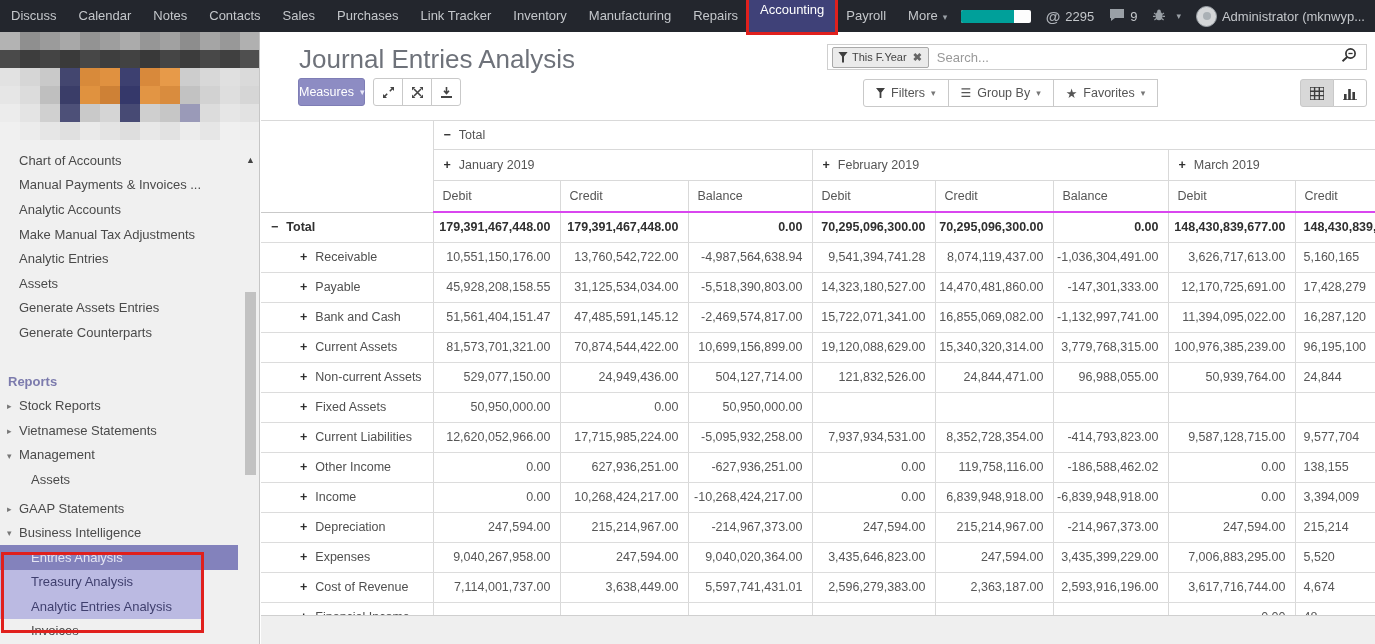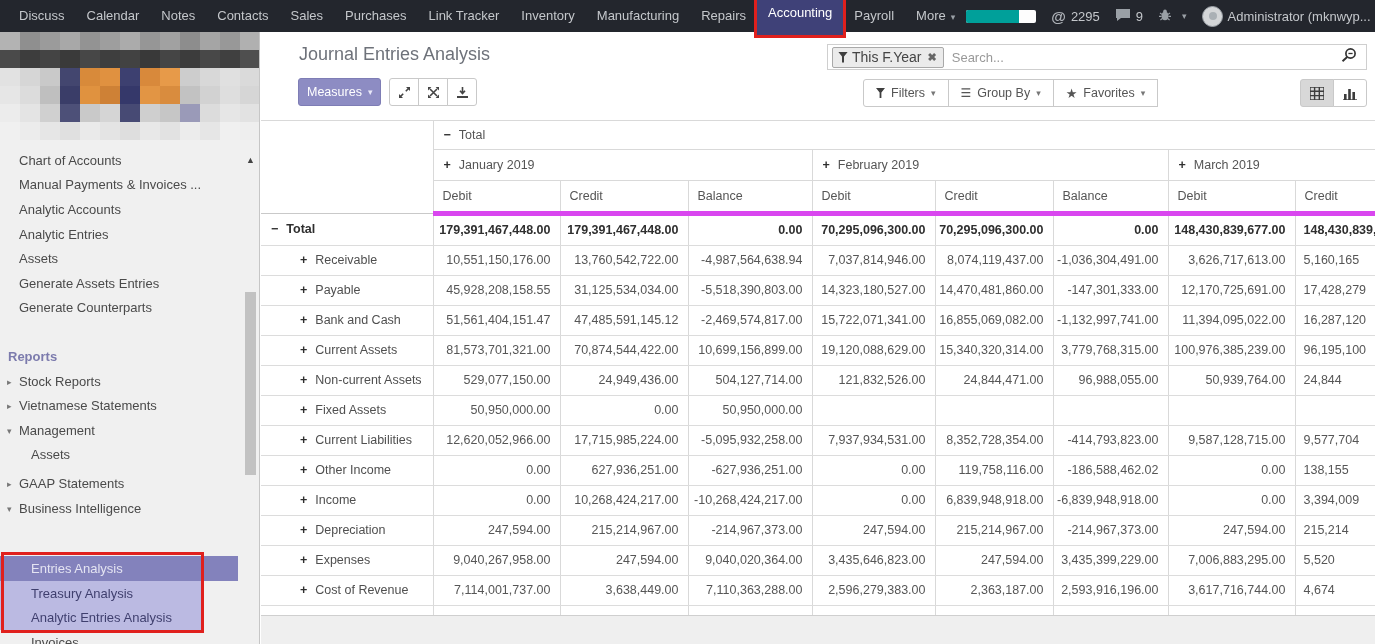--- a/index.html
+++ b/index.html
@@ -2,21 +2,21 @@
 <html><head>
 <meta charset="utf-8">
 <style>
   * { margin:0; padding:0; box-sizing:border-box; }
   html,body { width:1375px; height:644px; overflow:hidden; }
   body { font-family:"Liberation Sans", sans-serif; background:#fff; }
   .stage { position:relative; width:1375px; height:644px; overflow:hidden; background:#fff; }
 
   
   .topbar { position:absolute; left:0; top:0; width:1375px; height:32px; background:#23262d; z-index:30; display:flex; justify-content:space-between; }
-  .top-menu { display:flex; align-items:center; padding-left:8px; }
+  .top-menu { display:flex; align-items:flex-end; }
   .menu-item { height:32px; line-height:32px; padding:0 11px; font-size:13px; color:#c4c7cb; white-space:nowrap; cursor:pointer; }
   .menu-item--active { height:38px; background:#3f4178; color:#fff; box-shadow:0 0 0 3px #e0201d; }
   .tcaret { font-size:9px; color:#9aa0a6; margin-left:5px; }
   .top-right { display:flex; align-items:center; gap:15px; padding-right:10px; }
   .progress { width:70px; height:13px; background:#fdfdfd; border-radius:2px; overflow:hidden; }
   .progress-fill { height:100%; background:#00a09a; }
   .tb-item { display:flex; align-items:center; gap:5px; color:#c4c7cb; font-size:13px; white-space:nowrap; cursor:pointer; }
   .at-sign { font-size:15px; color:#aeb2b8; font-weight:bold; }
   .avatar { width:21px; height:21px; border-radius:50%; background:#d4d6d8; border:1px solid #9aa0a6; display:inline-block; position:relative; }
   .avatar::after { content:""; position:absolute; left:6px; top:5px; width:8px; height:8px; border-radius:50%; background:#aab0b5; }
@@ -26,42 +26,42 @@
   .sidebar { position:absolute; left:0; top:32px; width:260px; height:612px; background:#f0f0f0; border-right:1px solid #c6c6c6; z-index:10; overflow:hidden; }
   .logo { display:grid; grid-template-columns:repeat(13,20px); grid-auto-rows:18px; width:260px; }
   .side-nav { padding-top:8px; }
   .s-item { position:relative; padding:5.8px 4px 5.8px 19px; font-size:13px; line-height:13px; color:#4a4a4a; white-space:nowrap; cursor:pointer; }
   .s-item .arrow { position:absolute; left:7px; top:7px; font-size:9px; color:#777; }
   .s-arrowed { padding-left:19px; }
   .s-indent { padding-left:31px; }
   .s-heading { padding:5.8px 4px 5.8px 8px; font-size:13px; line-height:13px; font-weight:bold; color:#7c7bad; cursor:default; }
   .s-gap8 { margin-top:24px; }
   .s-gap4 { margin-top:4px; }
-  .sel-p { background:#8382bc; color:#e4e4f2; width:238px;margin-top:36px; }
+  .sel-p { background:#8382bc; color:#e4e4f2; width:238px; }
   .sel-s { background:#bbbae2; color:#3f3f6e; width:204px; }
   .scroll-up { position:absolute; right:4px; top:123px; font-size:9px; color:#444; cursor:pointer; }
   .scroll-thumb { position:absolute; right:3px; top:260px; width:11px; height:183px; background:#c2c2c2; cursor:pointer; }
 
   
   .main { position:absolute; left:261px; top:32px; width:1114px; height:612px; background:#fff; }
-  .page-title { position:absolute; left:38px; top:12px; font-size:18px; font-weight:normal; color:#6e727a; }
+  .page-title { position:absolute; left:38px; top:12px; font-size:26px; font-weight:normal; color:#6e727a; }
   .control-row { position:absolute; left:37px; top:46px; display:flex; }
-  .btn-measures { height:28px; padding:0 8px; background:#8d8cc3; border:1px solid #7e7db5; border-radius:3px; color:#fff; font-size:12.5px; display:flex; align-items:center; gap:6px; cursor:pointer; }
+  .btn-measures { height:28px; padding:0 0; background:#8d8cc3; border:1px solid #7e7db5; border-radius:3px; color:#fff; font-size:12.5px; display:flex; align-items:center; gap:6px; cursor:pointer; }
   .btn-measures .bcaret { font-size:9px; color:#e8e8f8; }
   .icon-group { display:flex; margin-left:8px; }
   .icon-btn { width:30px; height:28px; background:#fff; border:1px solid #c9c9c9; margin-left:-1px; display:flex; align-items:center; justify-content:center; cursor:pointer; }
   .icon-btn:first-child { border-radius:3px 0 0 3px; margin-left:0; }
   .icon-btn:last-child { border-radius:0 3px 3px 0; }
 
   .search-zone { position:absolute; top:12px; right:8px; width:540px; }
   .search-box { height:26px; border:1px solid #cfcfcf; background:#fff; display:flex; align-items:center; }
   .facet { display:flex; align-items:center; height:21px; margin-left:4px; background:#ebebeb; border:1px solid #a9a9a9; border-radius:2px; cursor:pointer; }
   .funnel { width:10px; height:11px; background:#3f3f3f; clip-path:polygon(0 0,100% 0,60% 45%,60% 100%,40% 100%,40% 45%); display:inline-block; }
   .facet .funnel { margin:0 4px 0 5px; }
-  .facet-label { font-size:14px; color:#444; padding-right:5px;text-align:center; }
+  .facet-label { font-size:11px; color:#444; padding-right:5px;text-align:center; }
   .facet-x { font-size:11px; font-weight:bold; color:#666; padding:0 6px 0 1px; cursor:pointer; }
   .search-placeholder { font-size:13px; color:#999; margin-left:8px; flex:1; }
   .mag { margin-right:9px; cursor:pointer; }
 
   .filter-row { margin-top:9px; display:flex; align-items:center;margin-left:36px; }
   .f-btn { height:28px; background:#fff; border:1px solid #c9c9c9; margin-left:-1px; padding:0 12px; font-size:12.5px; color:#555; display:flex; align-items:center; gap:6px; cursor:pointer; white-space:nowrap; }
   .f-btn:first-child { border-radius:3px 0 0 3px; margin-left:0; }
   .f-btn:last-child { border-radius:0 3px 3px 0; }
   .f-caret { font-size:9px; color:#777; }
   .f-ico { color:#555; font-size:12px; }
@@ -72,21 +72,21 @@
   .v-btn:last-child { border-radius:0 3px 3px 0; }
   .v-active { background:#d8d8d8; }
 
   
   .table-wrap { position:absolute; left:0; top:88px; width:1114px; height:495px; overflow:hidden; }
   table.pivot { border-collapse:collapse; table-layout:fixed; width:1249px; border-top:1px solid #d9d9d9; }
   .pivot th, .pivot td { font-weight:normal; font-size:12.5px; color:#555; text-align:left; overflow:hidden; white-space:nowrap; }
   .corner { border-right:1px solid #d9d9d9; border-bottom:1px solid #c9c9c9; }
   .h-total { padding:7px 0 7px 10px; color:#4a4a4a; border-bottom:1px solid #d9d9d9; }
   .h-month { padding:8px 0 8px 10px; color:#4a4a4a; border-left:1px solid #d9d9d9; border-bottom:1px solid #d9d9d9; }
-  .h-measure { padding:8px 0 8px 9px; color:#8c8c8c; border-left:1px solid #d9d9d9; border-bottom:5px solid #d946ef; }
+  .h-measure { padding:8px 0 8px 9px; color:#8c8c8c; border-left:1px solid #d9d9d9; border-bottom:2px solid #d946ef; }
   .pivot tbody td { border-bottom:1px solid #dcdcdc; padding-top:7px; padding-bottom:7px; line-height:15px; }
   td.rlabel { padding-left:10px; color:#4f4f4f; cursor:pointer; }
   td.rlabel.child { padding-left:39px; }
   td.num { border-left:1px solid #d9d9d9; text-align:right; padding-right:9px; color:#565656; }
   td.num.clip { text-align:left; padding-left:8px; padding-right:0; }
   tr.total td { font-weight:bold; color:#2f2f2f; }
   tr.total td.rlabel { color:#2f2f2f; }
   .exp { font-weight:bold; color:#2f2f2f; margin-right:8px; font-size:12.5px; cursor:pointer; }
   .below-table { position:absolute; left:0; top:583px; width:1114px; height:29px; background:#efefef; border-top:1px solid #cfcfcf; }
 
@@ -226,20 +226,21 @@
         <div style="background: rgb(226, 226, 226);"></div>
         <div style="background: rgb(236, 236, 236);"></div>
         <div style="background: rgb(230, 230, 230);"></div>
         <div style="background: rgb(240, 240, 240);"></div>
         <div style="background: rgb(238, 238, 238);"></div>
       </div>
     <nav class="side-nav" id="sideMenu">
         <div class="s-item">Chart of Accounts</div>
         <div class="s-item">Manual Payments &amp; Invoices ...</div>
         <div class="s-item">Analytic Accounts</div>
+        <div class="s-item">Make Manual Tax Adjustments</div>
         <div class="s-item">Analytic Entries</div>
         <div class="s-item">Assets</div>
         <div class="s-item">Generate Assets Entries</div>
         <div class="s-item">Generate Counterparts</div>
         <div class="s-heading s-gap8">Reports</div>
         <div class="s-item s-arrowed"><span class="arrow">▸</span>Stock Reports</div>
         <div class="s-item s-arrowed"><span class="arrow">▸</span>Vietnamese Statements</div>
         <div class="s-item s-arrowed"><span class="arrow">▾</span>Management</div>
         <div class="s-item s-indent">Assets</div>
         <div class="s-item s-arrowed s-gap4"><span class="arrow">▸</span>GAAP Statements</div>
@@ -375,21 +376,21 @@
               <td class="num">70,295,096,300.00</td>
               <td class="num">0.00</td>
               <td class="num">148,430,839,677.00</td>
               <td class="num clip">148,430,839,</td>
             </tr>
             <tr>
               <td class="rlabel child"><span class="exp">+</span>Receivable</td>
               <td class="num">10,551,150,176.00</td>
               <td class="num">13,760,542,722.00</td>
               <td class="num">-4,987,564,638.94</td>
-              <td class="num">7,037,814,946.00</td>
+              <td class="num">9,541,394,741.28</td>
               <td class="num">8,074,119,437.00</td>
               <td class="num">-1,036,304,491.00</td>
               <td class="num">3,626,717,613.00</td>
               <td class="num clip">5,160,165</td>
             </tr>
             <tr>
               <td class="rlabel child"><span class="exp">+</span>Payable</td>
               <td class="num">45,928,208,158.55</td>
               <td class="num">31,125,534,034.00</td>
               <td class="num">-5,518,390,803.00</td>
@@ -495,21 +496,21 @@
               <td class="num">3,435,646,823.00</td>
               <td class="num">247,594.00</td>
               <td class="num">3,435,399,229.00</td>
               <td class="num">7,006,883,295.00</td>
               <td class="num clip">5,520</td>
             </tr>
             <tr>
               <td class="rlabel child"><span class="exp">+</span>Cost of Revenue</td>
               <td class="num">7,114,001,737.00</td>
               <td class="num">3,638,449.00</td>
-              <td class="num">7,110,363,288.00</td>
+              <td class="num">5,597,741,431.01</td>
               <td class="num">2,596,279,383.00</td>
               <td class="num">2,363,187.00</td>
               <td class="num">2,593,916,196.00</td>
               <td class="num">3,617,716,744.00</td>
               <td class="num clip">4,674</td>
             </tr>
             <tr>
               <td class="rlabel child"><span class="exp">+</span>Financial Income</td>
               <td class="num"></td>
               <td class="num"></td>

